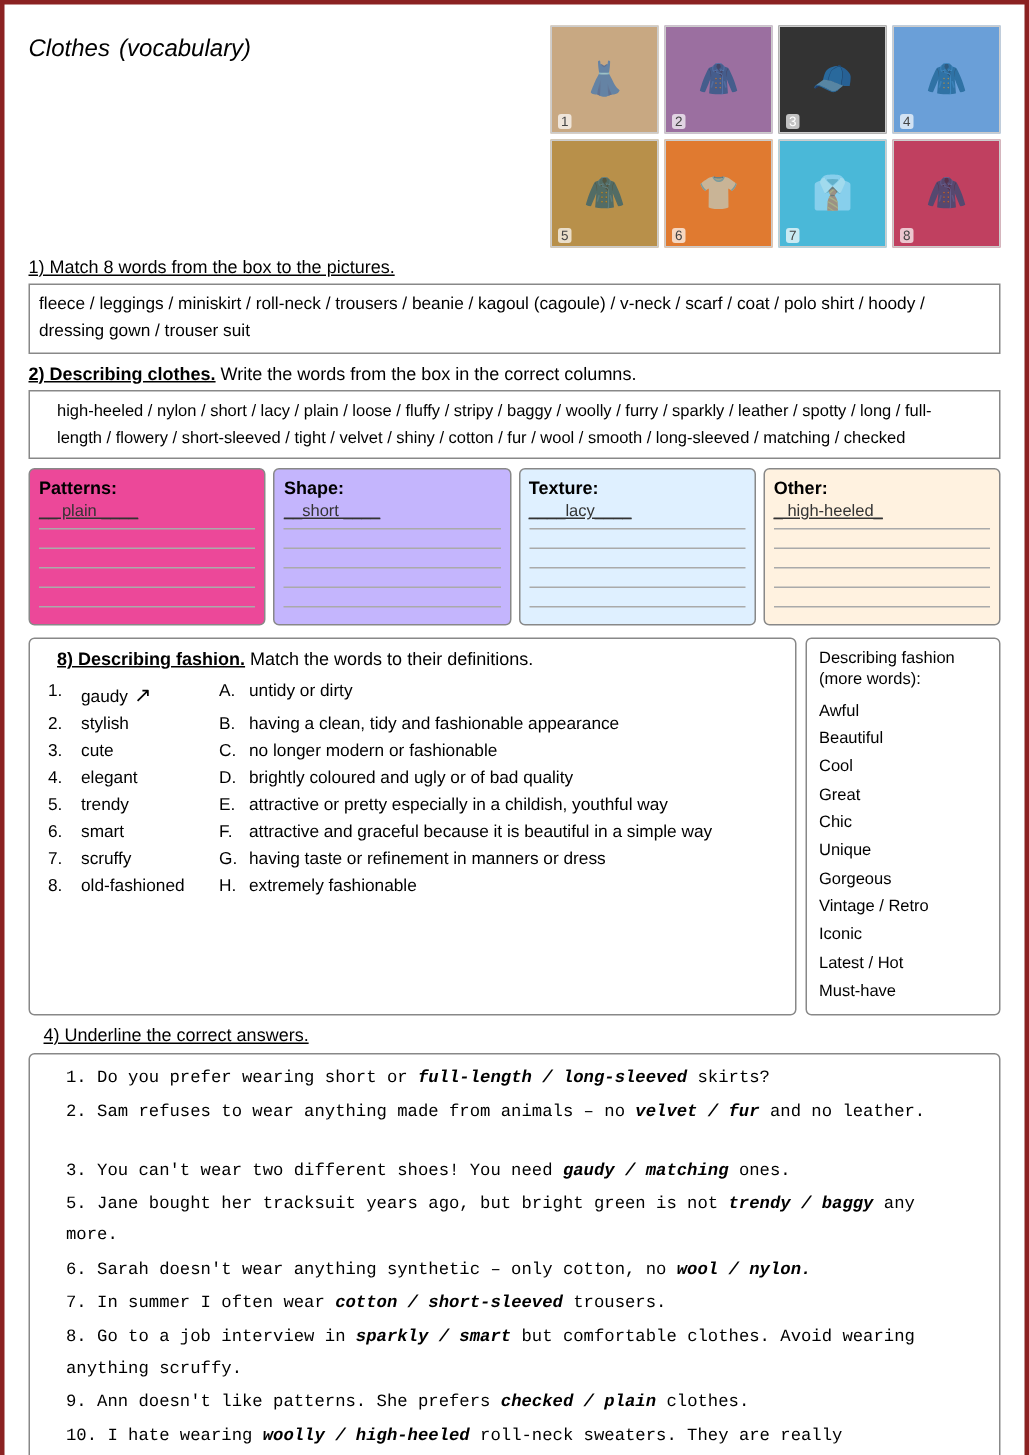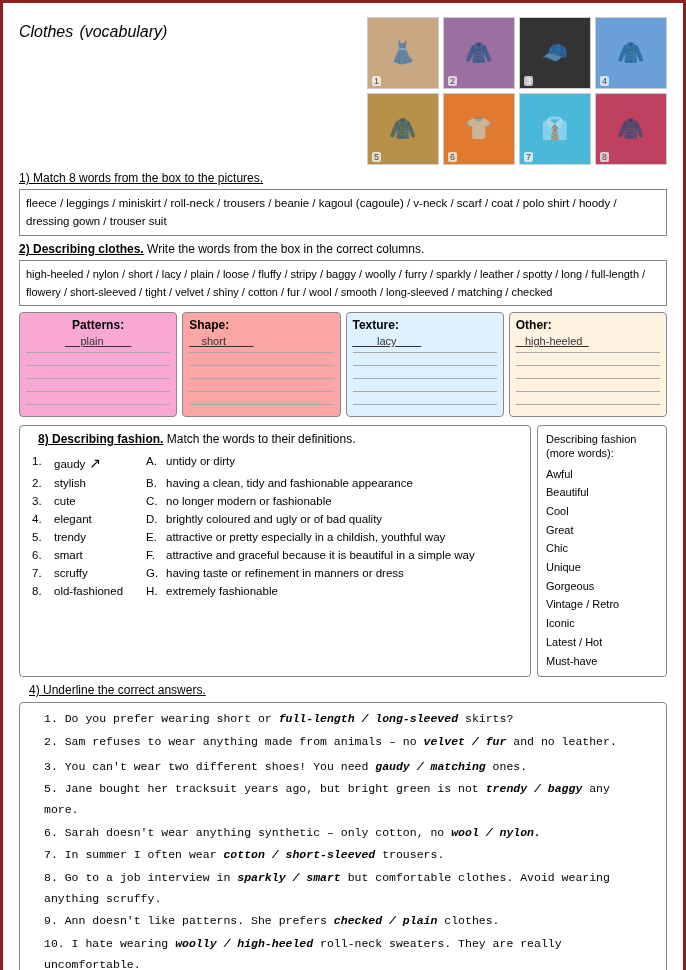--- a/index.html
+++ b/index.html
@@ -76,39 +76,39 @@
       line-height: 1.6;
       margin-bottom: 6px;
     }
     .section2-title {
       font-size: 12px;
       margin: 4px 0 4px 0;
     }
     .word-box2 {
       border: 1px solid #888;
       background: #fff;
-      padding: 4px 6px;
+      padding: 4px 18px;
       font-size: 11px;
       line-height: 1.65;
       margin-bottom: 6px;
     }
     .columns-area {
       display: flex;
       gap: 5px;
       margin-bottom: 8px;
     }
     .col-box {
       flex: 1;
       border: 1.5px solid #888;
       border-radius: 4px;
       padding: 5px 6px 6px 6px;
       min-height: 100px;
     }
-    .col-box.pink { background: #f9a8d4; text-align: center; }
-    .col-box.yellow { background: #fca5a5; }
+    .col-box.pink { background: #ec4899; }
+    .col-box.yellow { background: #c4b5fd; }
     .col-box.blue { background: #dff0ff; }
     .col-box.green { background: #e0f7e0; }
     .col-box.peach { background: #fff2e0; }
     .col-label {
       font-weight: bold;
       font-size: 12px;
       margin-bottom: 3px;
     }
     .col-example {
       font-size: 11px;
@@ -387,21 +387,21 @@
         </div>
     </div>
   </div>
 
   <div class="s4-title">
     &nbsp;&nbsp;&nbsp;<u>4) Underline the correct answers.</u>
   </div>
   <div class="section4-box">
     <div id="section4-sentences">
         <div style="margin-bottom: 2px;">1. Do you prefer wearing short or <em><strong>full-length / long-sleeved</strong></em> skirts?</div>
-        <div style="margin-bottom: 4px;">2. Sam refuses to wear anything made from animals – no <em><strong>velvet / fur</strong></em> and no leather.</div>
+        <div style="margin-bottom: 18px;">2. Sam refuses to wear anything made from animals – no <em><strong>velvet / fur</strong></em> and no leather.</div>
         <div style="margin-bottom: 2px;">3. You can't wear two different shoes! You need <em><strong>gaudy / matching</strong></em> ones.</div>
         <div style="margin-bottom: 2px;">5. Jane bought her tracksuit years ago, but bright green is not <em><strong>trendy / baggy</strong></em> any more.</div>
         <div style="margin-bottom: 2px;">6. Sarah doesn't wear anything synthetic – only cotton, no <em><strong>wool / nylon.</strong></em></div>
         <div style="margin-bottom: 2px;">7. In summer I often wear <em><strong>cotton / short-sleeved</strong></em> trousers.</div>
         <div style="margin-bottom: 2px;">8. Go to a job interview in <em><strong>sparkly / smart</strong></em> but comfortable clothes. Avoid wearing anything scruffy.</div>
         <div style="margin-bottom: 2px;">9. Ann doesn't like patterns. She prefers <em><strong>checked / plain</strong></em> clothes.</div>
         <div style="margin-bottom: 2px;">10. I hate wearing <em><strong>woolly / high-heeled</strong></em> roll-neck sweaters. They are really uncomfortable.</div>
       </div>
   </div>
 

